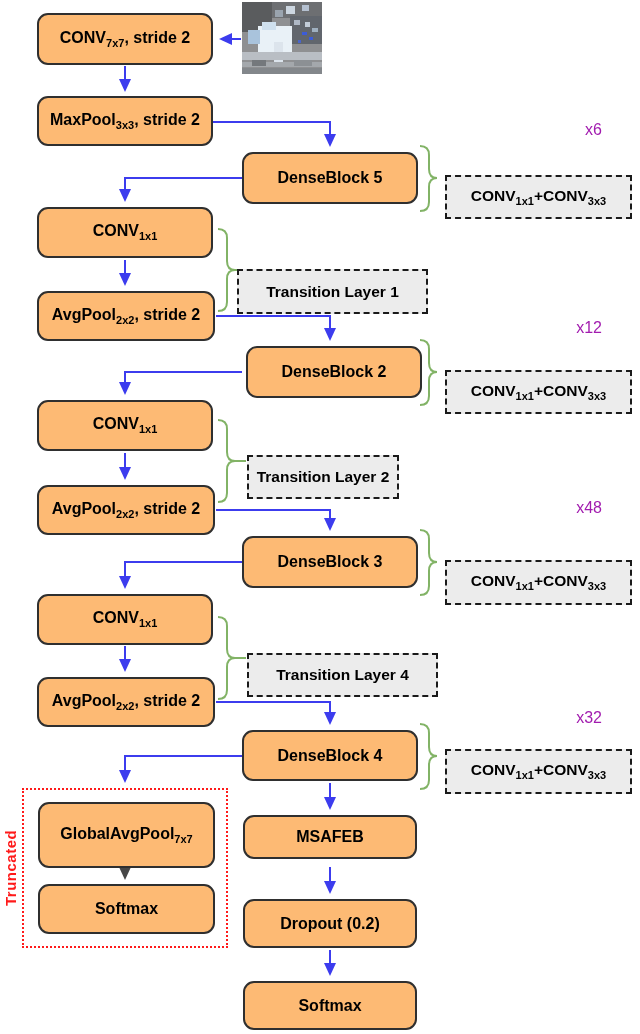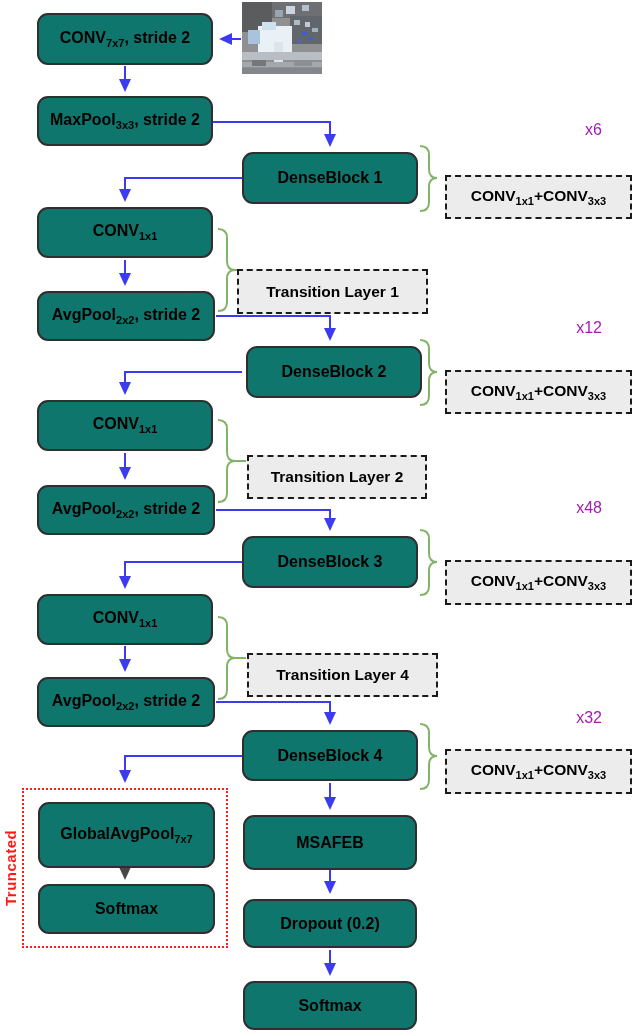--- a/index.html
+++ b/index.html
@@ -3,21 +3,21 @@
 <meta charset="utf-8">
 <style>
   html,body{margin:0;padding:0;background:#ffffff;}
   .canvas{
     position:relative;width:640px;height:1034px;background:#ffffff;overflow:hidden;
     font-family:"Liberation Sans",sans-serif;color:#000;
   }
   .layer{position:absolute;left:0;top:0;width:640px;height:1034px;}
   .box{
     position:absolute;box-sizing:border-box;
-    background:#0f766e;border:2px solid #2f2f2f;border-radius:11px;
+    background:#fdba74;border:2px solid #2f2f2f;border-radius:11px;
     display:flex;align-items:center;justify-content:center;
     font-weight:bold;font-size:16px;line-height:1;white-space:nowrap;
   }
   .dashedbox{
     position:absolute;box-sizing:border-box;
     background:#ececec;border:2px dashed #1a1a1a;border-radius:0;
     display:flex;align-items:center;justify-content:center;
     font-weight:bold;font-size:15.5px;line-height:1;white-space:nowrap;margin-top:16px;
   }
   .sub{font-size:11px;font-weight:bold;vertical-align:-4px;}
@@ -135,45 +135,45 @@
   <div class="truncbox" style="left:22px;top:788px;width:206px;height:160px"></div>
   <div class="trunclabel" style="left:1px;top:788px;width:18px;height:160px">Truncated</div>
   <div class="box" style="left:38px;top:802px;width:177px;height:66px">
     <span><span>GlobalAvgPool</span><span class="sub">7x7</span></span>
   </div>
   <div class="box" style="left:38px;top:884px;width:177px;height:50px">
     <span>Softmax</span>
   </div>
 
   <div class="box" style="left:242px;top:152px;width:176px;height:52px">
-    <span>DenseBlock 1</span>
+    <span>DenseBlock 5</span>
   </div>
   <div class="box" style="left:246px;top:346px;width:176px;height:52px">
     <span>DenseBlock 2</span>
   </div>
   <div class="box" style="left:242px;top:536px;width:176px;height:52px">
     <span>DenseBlock 3</span>
   </div>
   <div class="box" style="left:242px;top:730px;width:176px;height:51px">
     <span>DenseBlock 4</span>
   </div>
-  <div class="box" style="left:243px;top:815px;width:174px;height:55px">
+  <div class="box" style="left:243px;top:815px;width:174px;height:44px">
     <span>MSAFEB</span>
   </div>
   <div class="box" style="left:243px;top:899px;width:174px;height:49px">
     <span>Dropout (0.2)</span>
   </div>
   <div class="box" style="left:243px;top:981px;width:174px;height:49px">
     <span>Softmax</span>
   </div>
 
   <div class="dashedbox" style="left:237px;top:253px;width:191px;height:45px">
     <span>Transition Layer 1</span>
   </div>
-  <div class="dashedbox" style="left:247px;top:439px;width:180px;height:44px">
+  <div class="dashedbox" style="left:247px;top:439px;width:152px;height:44px">
     <span>Transition Layer 2</span>
   </div>
   <div class="dashedbox" style="left:247px;top:637px;width:191px;height:44px">
     <span>Transition Layer 4</span>
   </div>
 
   <div class="mult" style="left:532px;top:122px">x6</div>
   <div class="dashedbox" style="left:445px;top:159px;width:187px;height:44px">
     <span><span>CONV</span><span class="sub">1x1</span><span>+CONV</span><span class="sub">3x3</span></span>
   </div>

